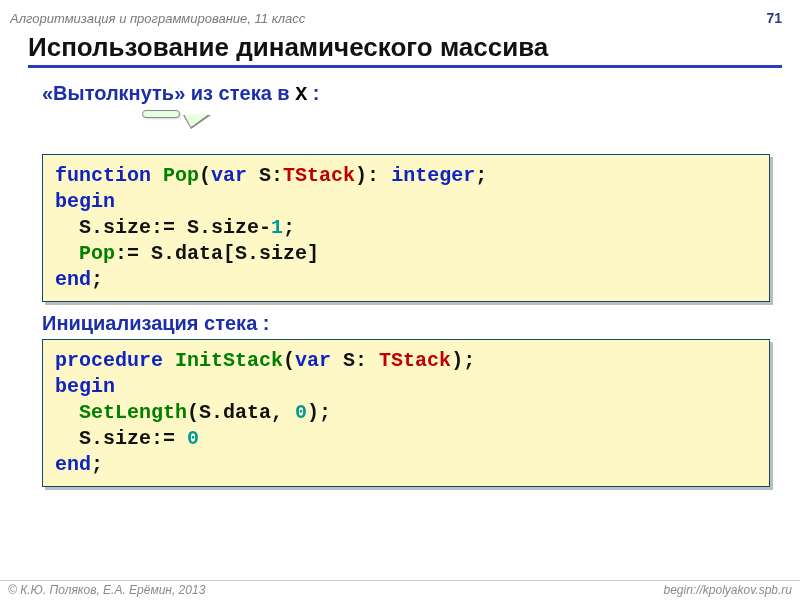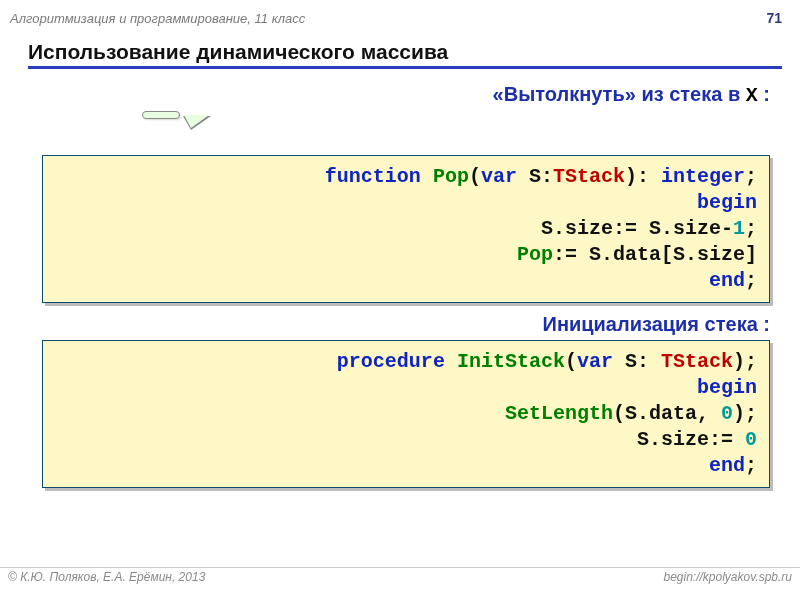--- a/index.html
+++ b/index.html
@@ -24,32 +24,30 @@
   .top-bar .pagenum {
     font-style: normal;
     font-weight: bold;
     color: #2f3a80;
     font-size: 14px;
   }
   .title-row {
     padding: 6px 18px 0 28px;
   }
   .title-row h1 {
-    font-size: 21px;
+    font-size: 26px;
     font-weight: bold;
     color: #111;
     border-bottom: 3px solid #2a3cc0;
     padding-bottom: 2px;
     display: inline-block;
     width: 100%;
-    margin-top: 8px;
   }
   .content {
     padding: 8px 30px 0 42px;
-    text-align: right;
   }
   .sub {
     font-size: 20px;
     color: #1c2fa8;
     font-weight: bold;
     margin: 6px 0 4px 0;
   }
   .sub .x { font-family: "Courier New", monospace; color: #000; }
   .callout-wrap {
     position: relative;
@@ -98,21 +96,21 @@
     white-space: pre;
     margin-bottom: 10px;
   }
   .kw { color: #1024c2; }
   .tp { color: #c00000; }
   .fn { color: #008000; }
   .num { color: #009a9a; }
   .footer {
     position: absolute;
     bottom: 1px; left: 0; right: 0;
-    height: 32px;
+    height: 19px;
     border-top: 1px solid #ccc;
     display: flex;
     justify-content: space-between;
     padding: 2px 8px 0 8px;
     font-size: 12px;
     font-style: italic;
     color: #8a8a8a;
     gap: 28px;
   }
 </style>

